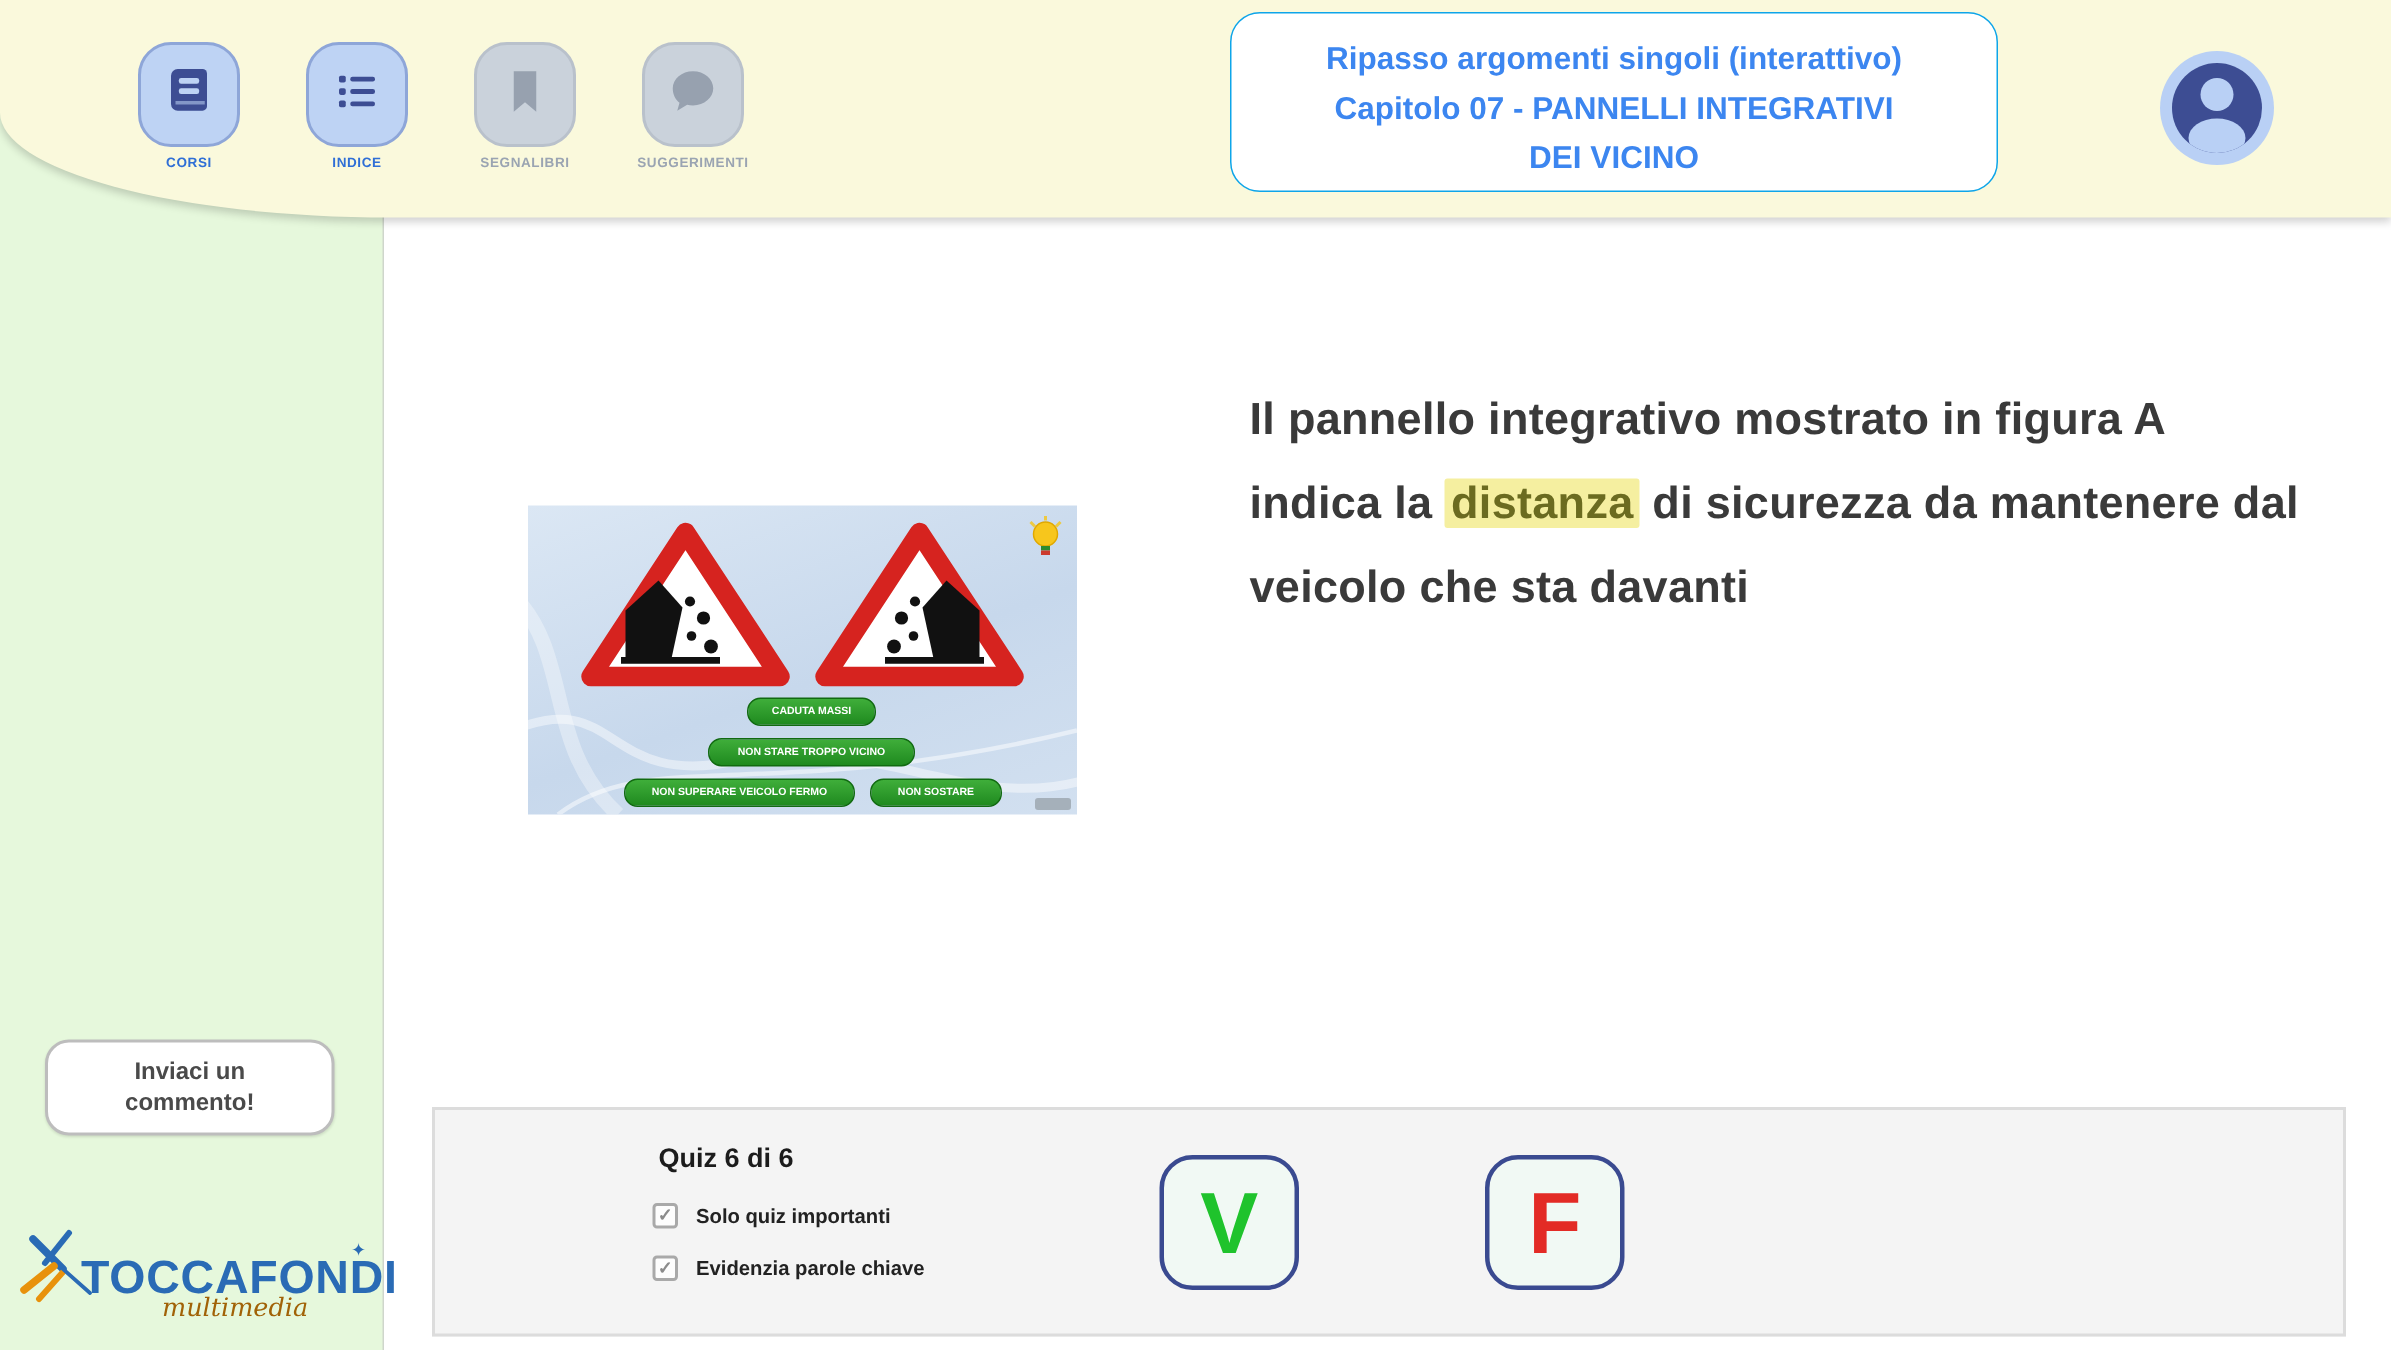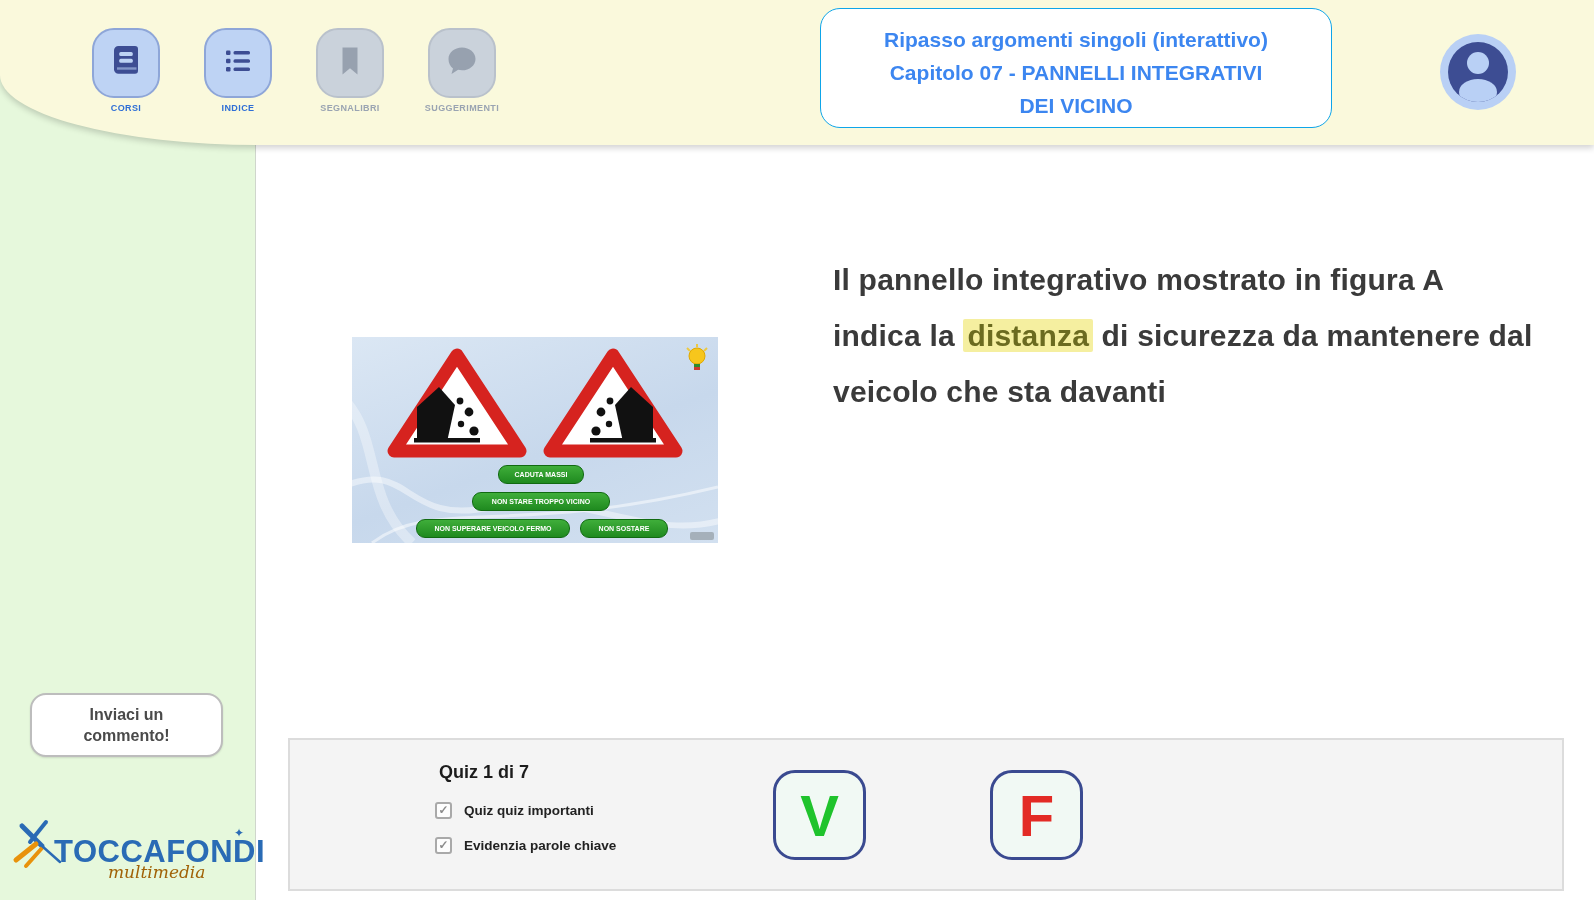--- a/index.html
+++ b/index.html
@@ -227,25 +227,25 @@
   <div class="pill" id="pill-3">NON SOSTARE</div>
 
   <div id="figure-watermark"></div>
 </div>
 
 <div class="abs" id="question" style="z-index:3;">
   <span>Il pannello integrativo mostrato in figura A indica la </span><span class="kw">distanza</span><span> di sicurezza da mantenere dal veicolo che sta davanti</span>
 </div>
 
 <div class="abs" id="quizbar" style="z-index:3;">
-  <div id="quiz-counter">Quiz 1 di 7</div>
+  <div id="quiz-counter">Quiz 6 di 6</div>
 
   <div class="opt-row" id="opt-0">
     <span class="cbx">✓</span>
-    <span class="opt-label">Quiz quiz importanti</span>
+    <span class="opt-label">Solo quiz importanti</span>
   </div>
   <div class="opt-row" id="opt-1">
     <span class="cbx">✓</span>
     <span class="opt-label">Evidenzia parole chiave</span>
   </div>
 
   <div class="vf-btn" id="btn-true">V</div>
   <div class="vf-btn" id="btn-false">F</div>
 </div>
 

